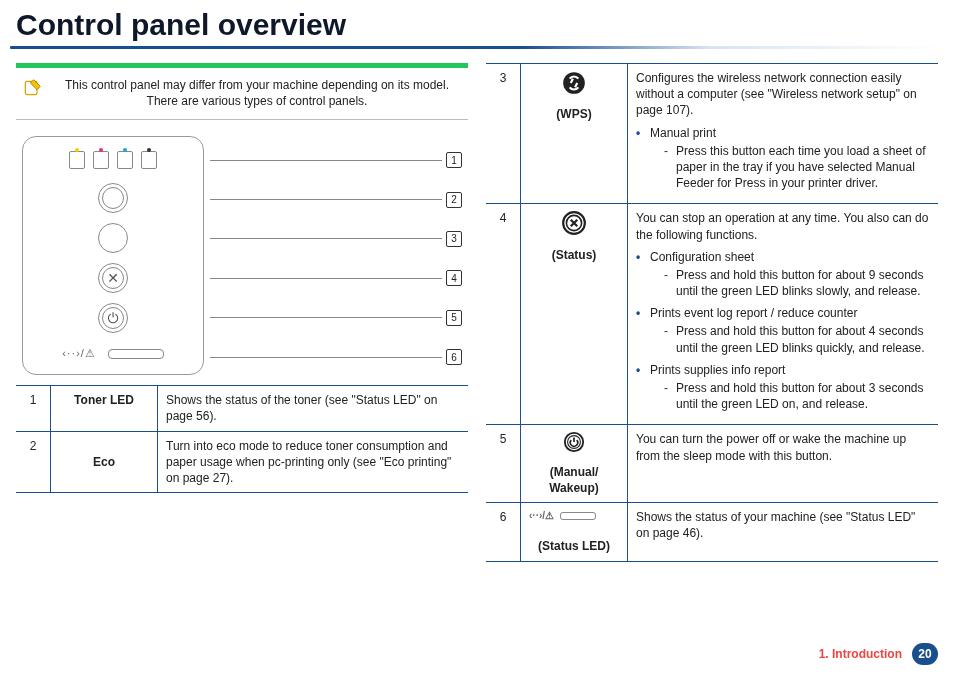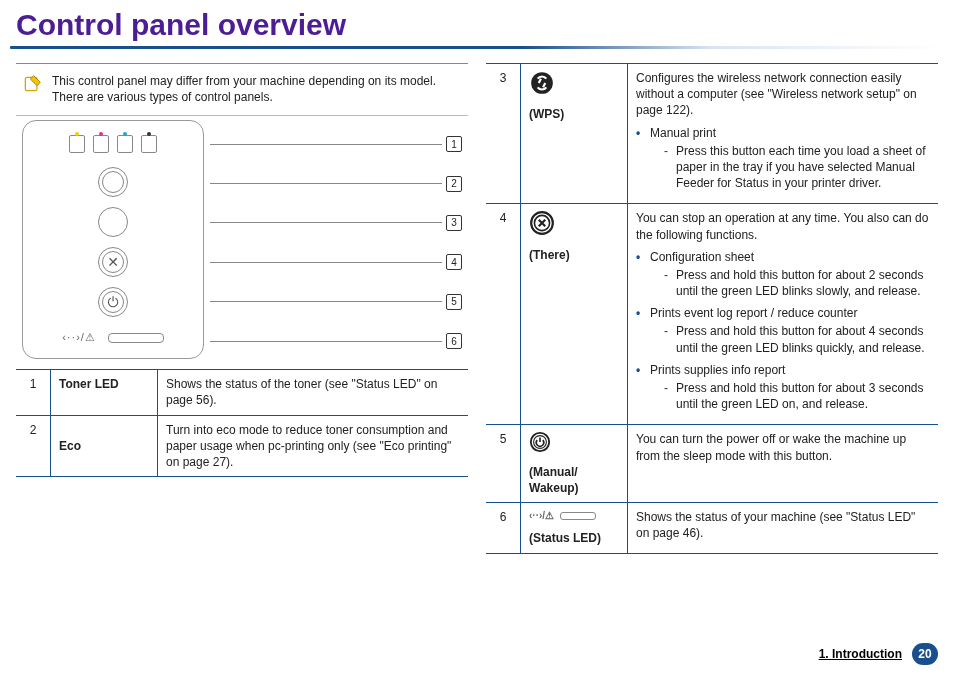--- a/index.html
+++ b/index.html
@@ -9,21 +9,21 @@
     height: 675px;
     font-family: "Segoe UI", Arial, sans-serif;
     font-size: 12px;
     color: #222;
     position: relative;
     background: #fff;
   }
   .page-title {
     font-size: 30px;
     font-weight: bold;
-    color: #4c1d95;
+    color: #0f172a;
     padding: 8px 0 4px 16px;
   }
   .title-rule {
     height: 3px;
     background: linear-gradient(to right, #1a4f8e 0%, #1a4f8e 55%, #d8e4f2 75%, #fff 100%);
     margin: 0 10px 14px 10px;
     border-radius: 1px;
   }
   .columns {
     display: flex;
@@ -32,24 +32,25 @@
   }
   .col {
     flex: 1;
     min-width: 0;
   }
 
   
   .note {
     display: flex;
     gap: 10px;
-    border-top: 1px solid #22c55e;
+    border-top: 5px solid #22c55e;
     border-bottom: 1px solid #bbb;
     padding: 10px 6px;
-    margin-bottom: 0;
+    margin-bottom: 12px;
+    text-align: center;
   }
   .note-icon {
     flex: 0 0 20px;
     height: 18px;
   }
   .note-text {
     font-size: 12px;
     line-height: 1.3;
   }
 
@@ -149,20 +150,21 @@
     line-height: 1.35;
   }
   table.desc td.idx {
     width: 18px;
     text-align: center;
     border-left: none;
   }
   table.desc td.lab {
     width: 90px;
     font-weight: bold;
+    text-align: center;
   }
   table.desc td.lab .lab-icon{margin-bottom:6px;}
   table.desc tr:first-child td { border-top: 1px solid #1a4f8e; }
   table.desc tr td:last-child { border-right: none; }
   table.desc tr td:first-child { border-left: none; }
   .b { font-weight: normal; }
   ul.feat {
     list-style: none;
     margin: 6px 0 0 0;
     padding: 0;
@@ -196,21 +198,21 @@
   }
   .status-mini .bar{width:34px;height:6px;border:1px solid #888;border-radius:3px;}
 
   
   .footer{
     position:absolute;
     bottom:10px;right:16px;
     display:flex;align-items:center;gap:10px;
     font-size:12px;
   }
-  .footer .chap{color:#000000;font-weight:bold;text-decoration:underline;}
+  .footer .chap{color:#ef4444;font-weight:bold;}
   .footer .pagenum{
     background:#1a4f8e;color:#fff;
     width:26px;height:22px;
     display:flex;align-items:center;justify-content:center;
     font-weight:bold;border-radius:11px;
   }
 </style>
 </head>
 <body>
 
@@ -305,51 +307,51 @@
           <div class="lab-icon">
             <svg viewBox="0 0 24 24">
                   <circle cx="12" cy="12" r="10" fill="#222"></circle>
                   <path d="M8 8 a5 5 0 0 1 8 0 M8 16 a5 5 0 0 0 8 0" stroke="#fff" stroke-width="2" fill="none"></path>
                   <path d="M11 8 l-2 4 M13 16 l2 -4" stroke="#fff" stroke-width="2"></path>
                 </svg>
           </div>
           <span>(WPS)</span>
         </td>
         <td>
-          <span>Configures the wireless network connection easily without a computer (see "Wireless network setup" on page 122).</span>
+          <span>Configures the wireless network connection easily without a computer (see "Wireless network setup" on page 107).</span>
           <ul class="feat">
             <li>
               <span class="b">Manual print</span>
               <div class="sub">
                 <span></span>
-                Press this button each time you load a sheet of paper in the tray if you have selected <span class="b">Manual Feeder</span> for <span class="b">Status</span> in your printer driver.
+                Press this button each time you load a sheet of paper in the tray if you have selected <span class="b">Manual Feeder</span> for <span class="b">Press</span> in your printer driver.
               </div>
             </li>
           </ul>
         </td>
       </tr>
 
       <tr>
         <td class="idx">4</td>
         <td class="lab">
           <div class="lab-icon">
             <svg viewBox="0 0 24 24">
                   <circle cx="12" cy="12" r="10" fill="none" stroke="#222" stroke-width="2"></circle>
                   <circle cx="12" cy="12" r="7" fill="none" stroke="#222" stroke-width="1.5"></circle>
                   <path d="M9 9 L15 15 M15 9 L9 15" stroke="#222" stroke-width="2"></path>
                 </svg>
           </div>
-          <span>(There)</span>
+          <span>(Status)</span>
         </td>
         <td>
           <span>You can stop an operation at any time. You also can do the following functions.</span>
           <ul class="feat">
             <li>
               <span class="b">Configuration sheet</span>
-              <div class="sub">Press and hold this button for about 2 seconds until the green LED blinks slowly, and release.</div>
+              <div class="sub">Press and hold this button for about 9 seconds until the green LED blinks slowly, and release.</div>
             </li>
             <li>
               <span class="b">Prints event log report / reduce counter</span>
               <div class="sub">Press and hold this button for about 4 seconds until the green LED blinks quickly, and release.</div>
             </li>
             <li>
               <span class="b">Prints supplies info report</span>
               <div class="sub">Press and hold this button for about 3 seconds until the green LED on, and release.</div>
             </li>
           </ul>
@@ -371,21 +373,21 @@
         <td>You can turn the power off or wake the machine up from the sleep mode with this button.</td>
       </tr>
 
       <tr>
         <td class="idx">6</td>
         <td class="lab">
           <div class="status-mini">
             <span>‹··›/⚠</span>
                 <span class="bar"></span>
           </div>
-          <div style="margin-top:8px;">(Status LED)</div>
+          <div style="margin-top:16px;">(Status LED)</div>
         </td>
         <td>Shows the status of your machine (see "Status LED" on page 46).</td>
       </tr>
 
     </tbody>
       </table>
   </div>
 
 </div>
 

